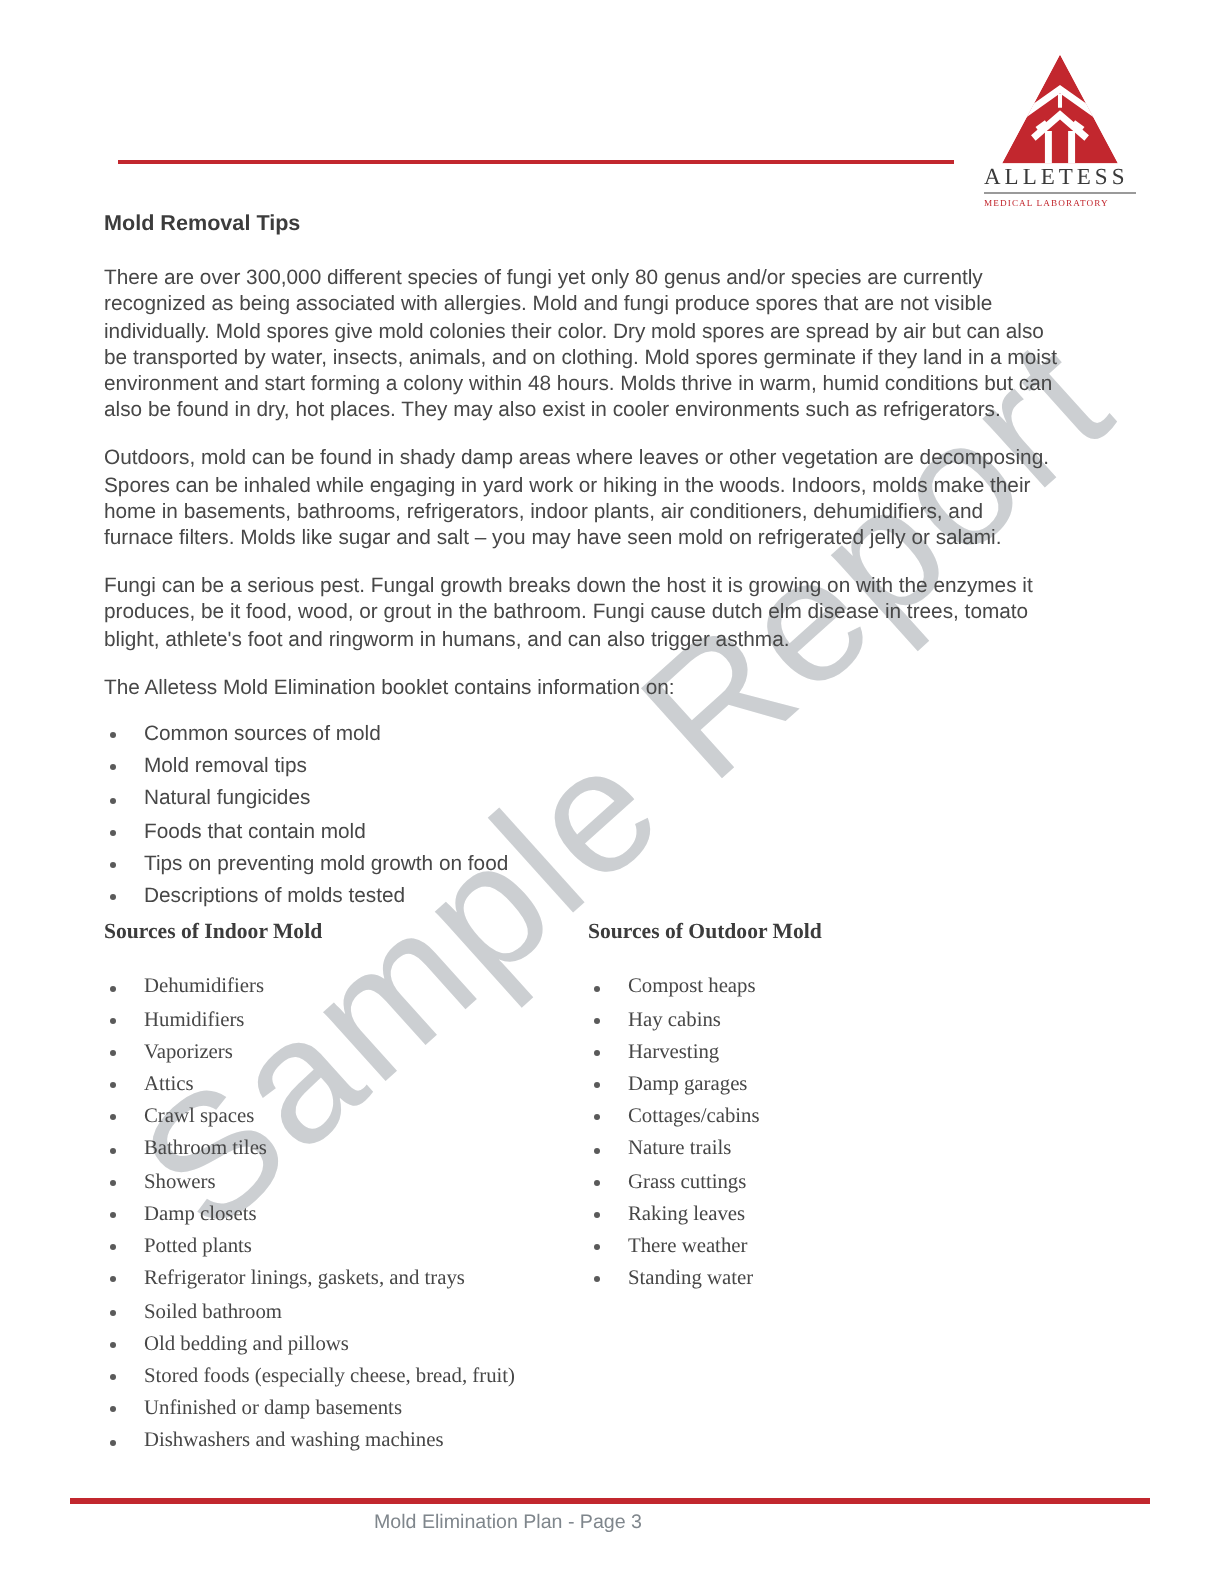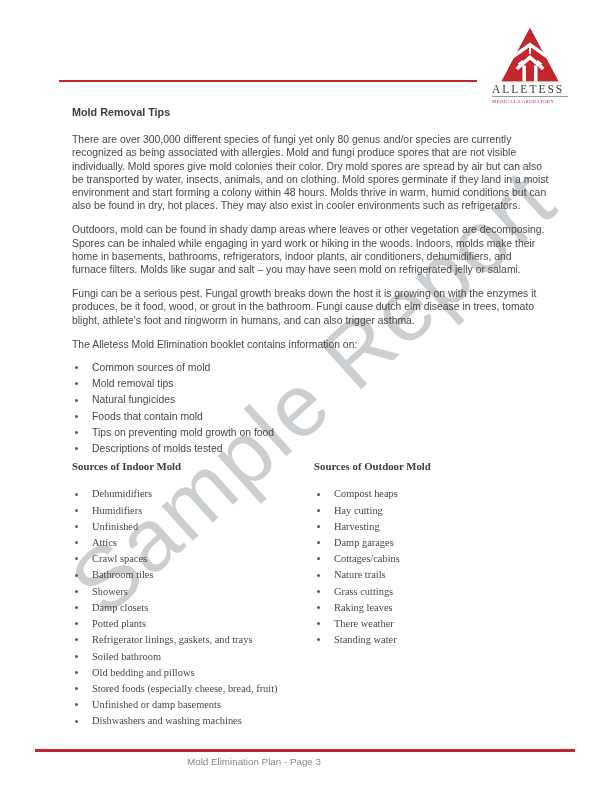--- a/index.html
+++ b/index.html
@@ -63,21 +63,21 @@
     font-size: 4.6px;
     letter-spacing: 0.55px;
     color: #c2272e;
     margin-top: 1.5px;
     white-space: nowrap;
   }
 
   
   .content {
     position: absolute;
-    left: 72px;
+    left: 52px;
     top: 106px;
     width: 477px;
     z-index: 2;
     color: #474747;
     font-size: 10.4px;
     line-height: 13.2px;
   }
   .content h1, .content h2 {
     font-size: 10.8px;
     line-height: 13.2px;
@@ -188,40 +188,40 @@
         <li>Tips on preventing mold growth on food</li>
         <li>Descriptions of molds tested</li>
       </ul>
 
     <div class="cols">
       <div class="col-left">
         <h2>Sources of Indoor Mold</h2>
         <ul class="bullets">
             <li>Dehumidifiers</li>
             <li>Humidifiers</li>
-            <li>Unfinished</li>
+            <li>Vaporizers</li>
             <li>Attics</li>
             <li>Crawl spaces</li>
             <li>Bathroom tiles</li>
             <li>Showers</li>
             <li>Damp closets</li>
             <li>Potted plants</li>
             <li>Refrigerator linings, gaskets, and trays</li>
             <li>Soiled bathroom</li>
             <li>Old bedding and pillows</li>
             <li>Stored foods (especially cheese, bread, fruit)</li>
             <li>Unfinished or damp basements</li>
             <li>Dishwashers and washing machines</li>
           </ul>
       </div>
       <div class="col-right">
         <h2>Sources of Outdoor Mold</h2>
         <ul class="bullets">
             <li>Compost heaps</li>
-            <li>Hay cutting</li>
+            <li>Hay cabins</li>
             <li>Harvesting</li>
             <li>Damp garages</li>
             <li>Cottages/cabins</li>
             <li>Nature trails</li>
             <li>Grass cuttings</li>
             <li>Raking leaves</li>
             <li>There weather</li>
             <li>Standing water</li>
           </ul>
       </div>

